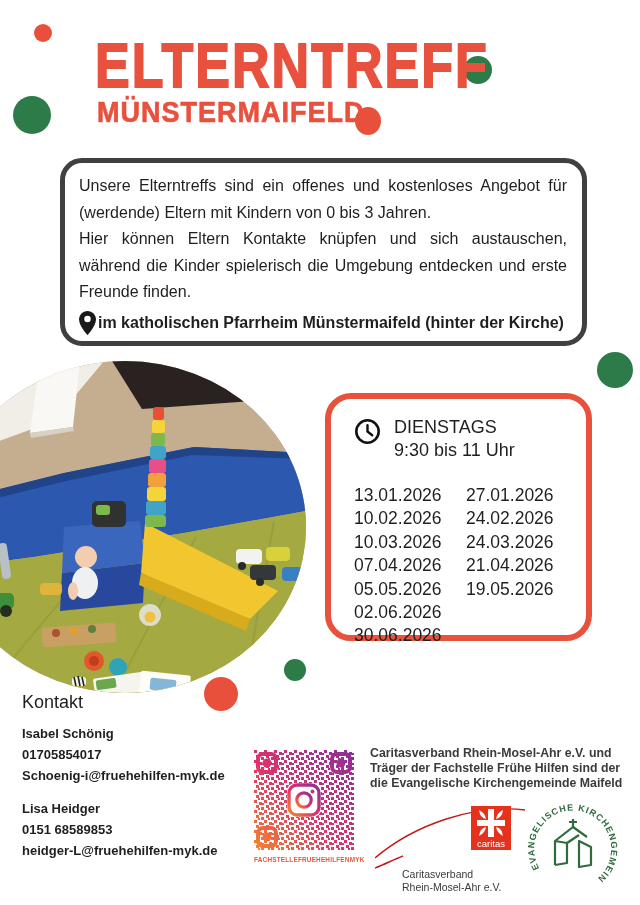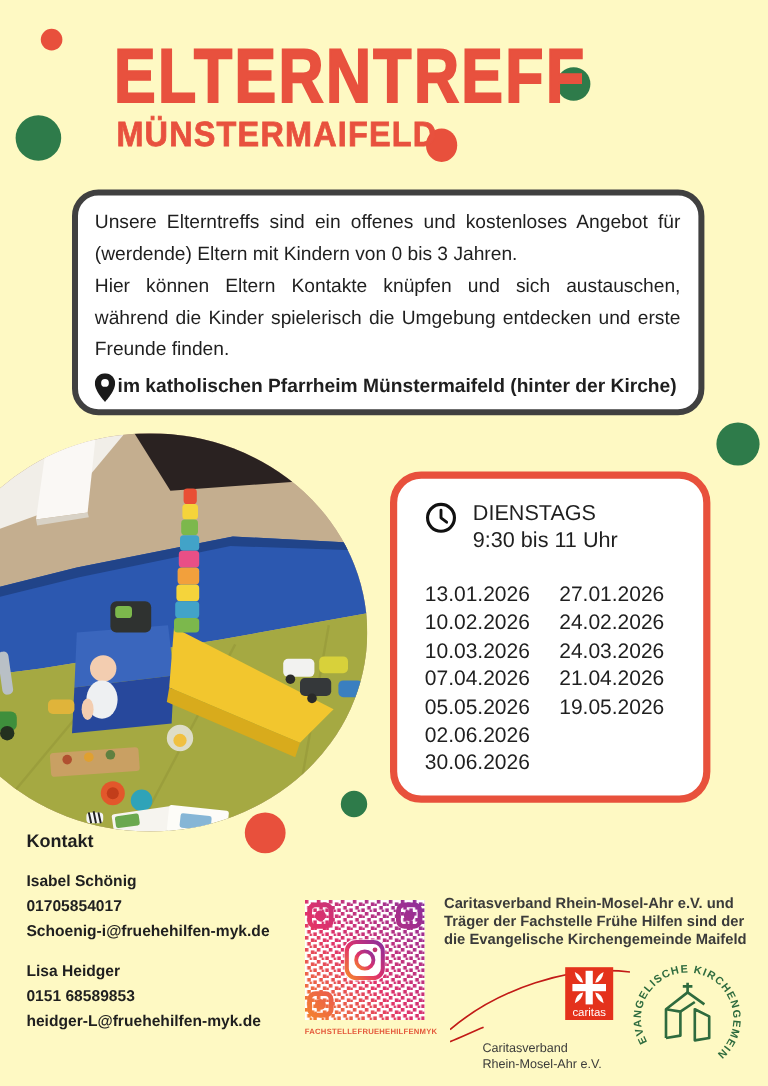--- a/index.html
+++ b/index.html
@@ -1,18 +1,18 @@
 <!DOCTYPE html>
 <html><head>
 <meta charset="utf-8">
 <style>
   html,body{margin:0;padding:0;background:#888;}
   .page{
     position:relative;width:640px;height:905px;margin:0 auto;
-    background:#fef9c3;overflow:hidden;
+    background:#ffffff;overflow:hidden;
     font-family:"Liberation Sans","DejaVu Sans",sans-serif;
     color:#1f1f1f;
   }
   
   .dot{position:absolute;border-radius:50%;}
   .dot.red{background:#e8503c;}
   .dot.green{background:#2e7b4a;}
   .dot-a{left:34px;top:24px;width:18px;height:18px;}
   .dot-b{left:13px;top:96px;width:38px;height:38px;}
   .dot-c{left:355px;top:107px;width:26px;height:28px;}
@@ -48,35 +48,35 @@
 
   
   .photo{
     position:absolute;left:-56px;top:361px;width:362px;height:332px;
     border-radius:50%;overflow:hidden;background:#c4ae8f;
   }
   .photo svg{display:block;}
 
   
   .schedule-box{
-    position:absolute;left:325px;top:393px;width:267px;height:276px;
+    position:absolute;left:325px;top:393px;width:267px;height:248px;
     box-sizing:border-box;border:6px solid #e8513c;border-radius:26px;
     padding:17px 12px 0 23px;background:#fff;
   }
   .sched-head{display:flex;align-items:flex-start;gap:13px;}
   .sched-head .clock{flex:0 0 auto;margin-top:2px;}
   .sched-day{font-size:18px;line-height:22px;}
   .sched-time{font-size:18px;line-height:24px;}
   .dates{display:flex;gap:4px;margin-top:22px;}
   .dates .col{width:114px;}
   .dates .col div{font-size:17.5px;line-height:23.4px;white-space:nowrap;}
 
   
   .contact{position:absolute;left:22px;top:692px;}
-  .contact-heading{font-size:15px;line-height:20px;margin:0 0 11px 0;font-weight:bold;}
+  .contact-heading{font-size:18px;line-height:20px;margin:0 0 11px 0;font-weight:normal;}
   .person div{font-size:13px;line-height:21px;white-space:nowrap;font-weight:bold;}
   .person{margin-bottom:12px;}
 
   
   .qr-wrap{position:absolute;left:254px;top:750px;width:104px;text-align:left;}
   .qr-caption{
     margin-top:2px;font-size:6.4px;font-weight:bold;letter-spacing:0.2px;
     color:#e4593b;white-space:nowrap;
   }
 

